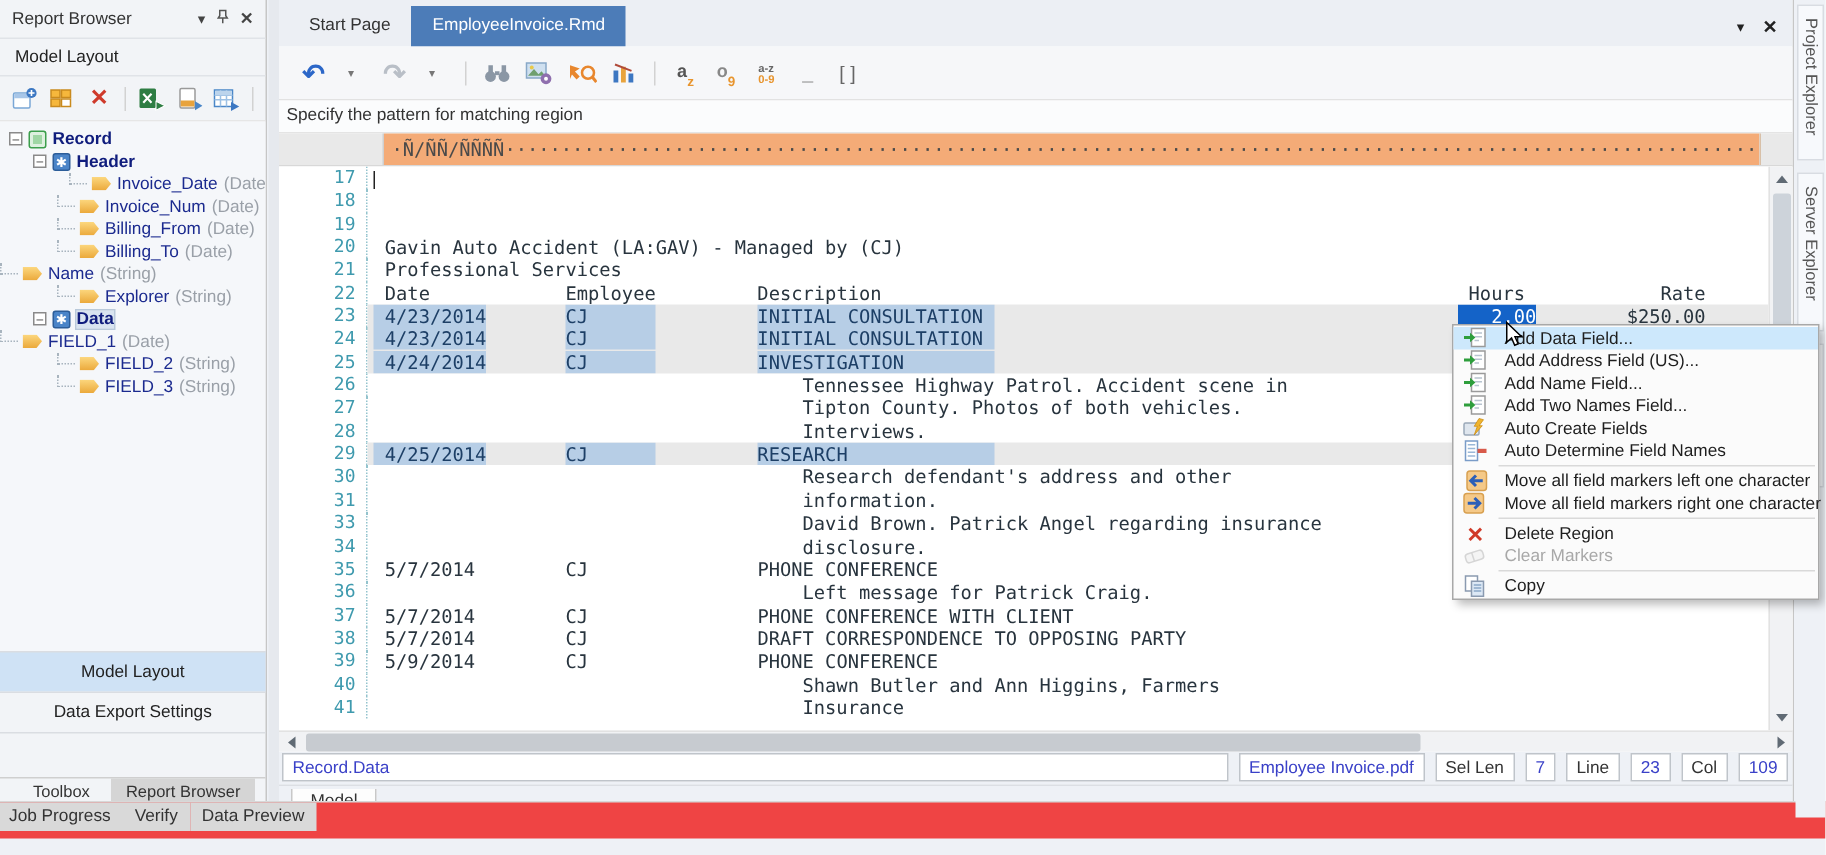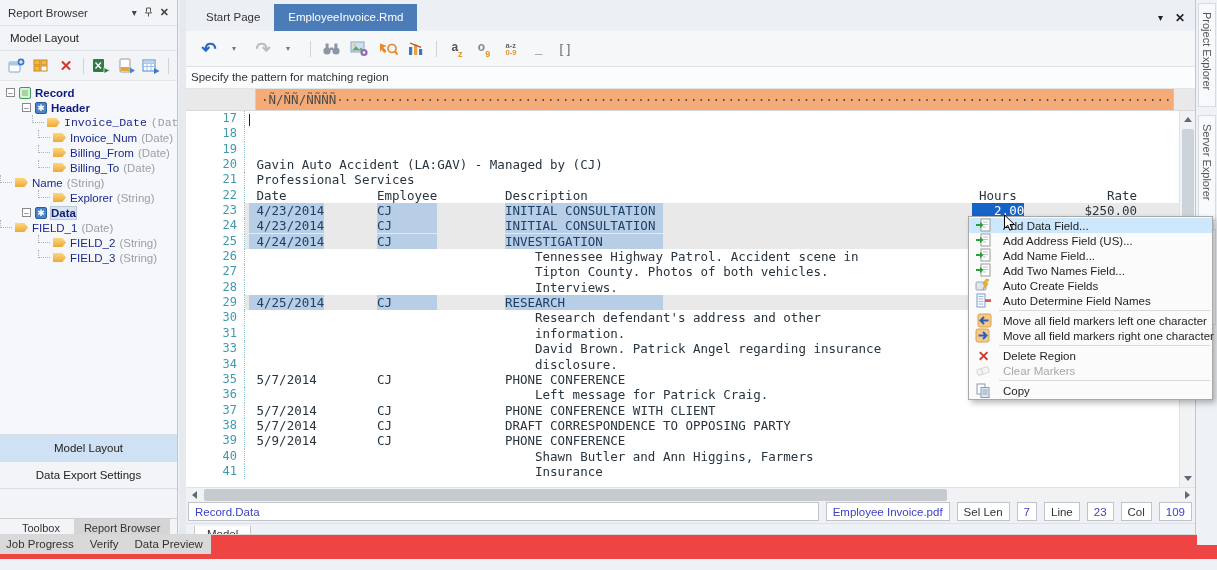--- a/index.html
+++ b/index.html
@@ -184,21 +184,21 @@
         <div class="tree-row" style="padding-left: 6px;">
           <span class="exp">–</span>
           <span class="ico-rec"></span>
           <span class="tname bold">Record</span>
         </div>
         <div class="tree-row" style="padding-left: 22px;">
           <span class="exp">–</span>
           <span class="ico-grp">✱</span>
           <span class="tname bold">Header</span>
         </div>
-        <div class="tree-row" style="padding-left: 32px; font-family: Liberation Mono, monospace;">
+        <div class="tree-row" style="padding-left: 46px;">
           <span class="conn"></span>
           <span class="ico-field"></span>
           <span class="tname">Invoice_Date</span>
           <span class="ttype">(Date)</span>
         </div>
         <div class="tree-row" style="padding-left: 38px;">
           <span class="conn"></span>
           <span class="ico-field"></span>
           <span class="tname">Invoice_Num</span>
           <span class="ttype">(Date)</span>

